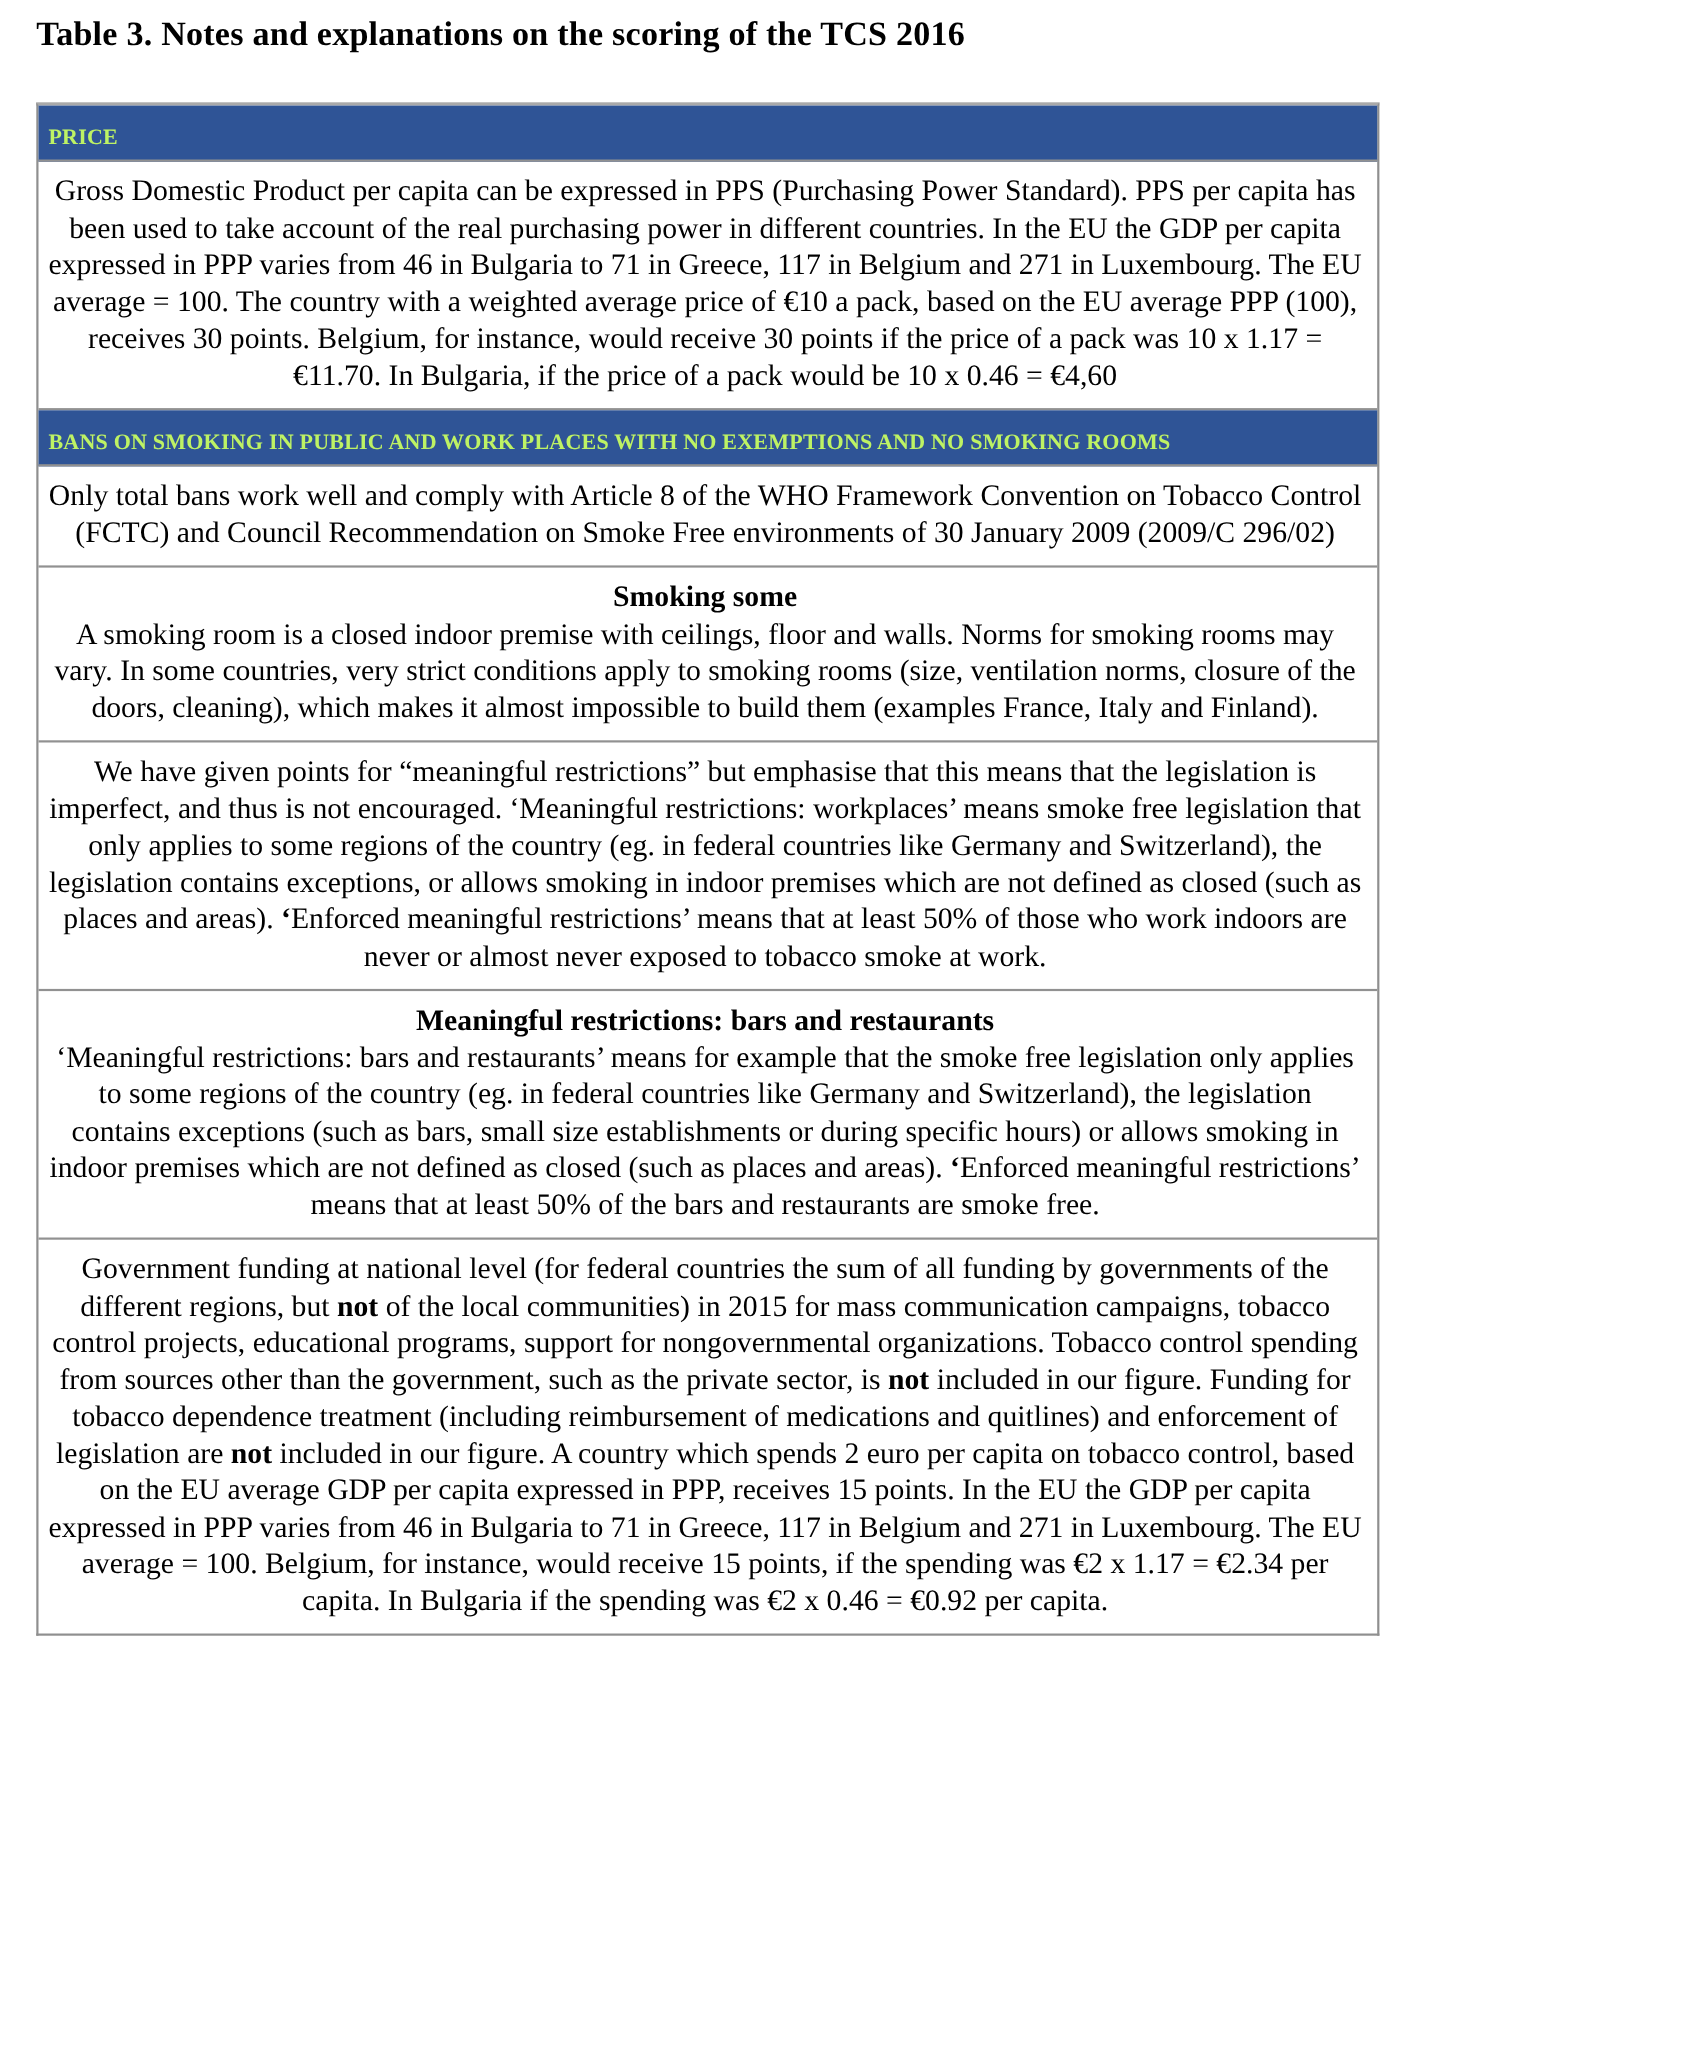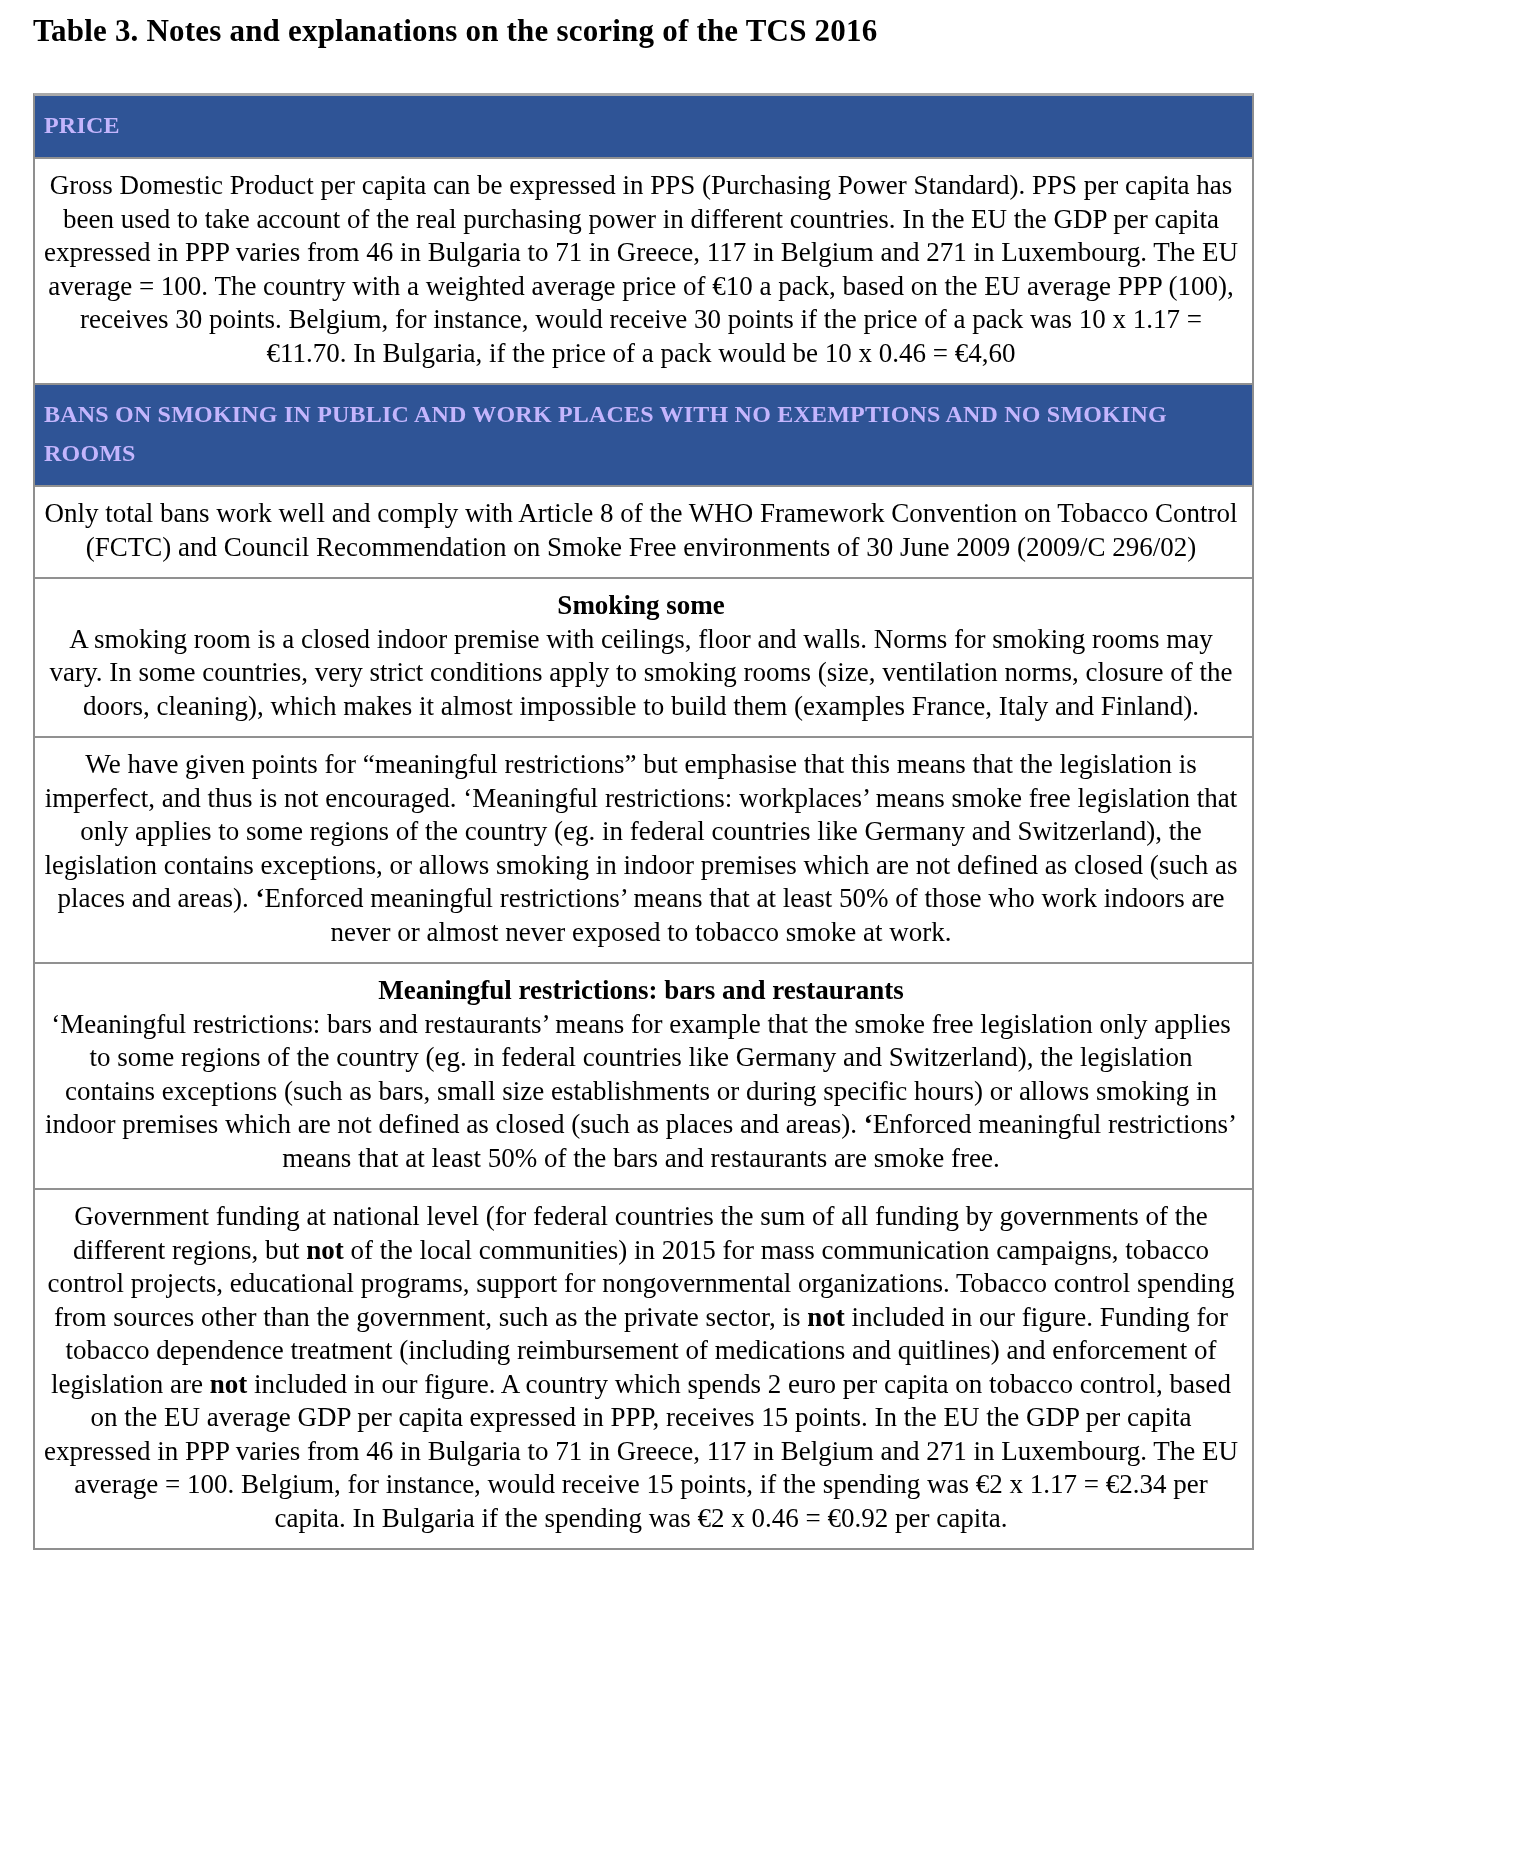--- a/index.html
+++ b/index.html
@@ -30,25 +30,25 @@
     border-top: 3px solid #a9a9a9;
     background: #ffffff;
   }
   .row {
     border-bottom: 2px solid #919191;
     box-sizing: border-box;
   }
   .row:last-child { border-bottom: none; }
   .header-row {
     background: #2F5496;
-    color: #c4b5fd;
+    color: #bef264;
     font-weight: bold;
-    font-size: 24px;
+    font-size: 20px;
     line-height: 39px;
-    padding: 10px 14px 12px 9px;
+    padding: 10px 14px 0 9px;
     letter-spacing: 0.2px;
   }
   .body-row {
     font-size: 27px;
     line-height: 33.5px;
     padding: 10px 14px 13px 9px;
     text-align: center;
   }
   .body-row p { margin: 0; }
   .cell-title { font-weight: bold; }
@@ -68,21 +68,21 @@
 
     <div class="row body-row">
       <p><span>Gross Domestic Product per capita can be expressed in PPS (Purchasing Power Standard). PPS per capita has been used to take account of the real purchasing power in different countries. In the EU the GDP per capita expressed in PPP varies from 46 in Bulgaria to 71 in Greece, 117 in Belgium and 271 in Luxembourg. The EU average = 100. The country with a weighted average price of €10 a pack, based on the EU average PPP (100), receives 30 points. Belgium, for instance, would receive 30 points if the price of a pack was 10 x 1.17 = €11.70. In Bulgaria, if the price of a pack would be 10 x 0.46 = €4,60</span></p>
     </div>
 
     <div class="row header-row">
       <span>BANS ON SMOKING IN PUBLIC AND WORK PLACES WITH NO EXEMPTIONS AND NO SMOKING ROOMS</span>
     </div>
 
     <div class="row body-row">
-      <p><span>Only total bans work well and comply with Article 8 of the WHO Framework Convention on Tobacco Control (FCTC) and Council Recommendation on Smoke Free environments of 30 June 2009 (2009/C 296/02)</span></p>
+      <p><span>Only total bans work well and comply with Article 8 of the WHO Framework Convention on Tobacco Control (FCTC) and Council Recommendation on Smoke Free environments of 30 January 2009 (2009/C 296/02)</span></p>
     </div>
 
     <div class="row body-row">
       <p class="cell-title">Smoking some</p>
       <p><span>A smoking room is a closed indoor premise with ceilings, floor and walls. Norms for smoking rooms may vary. In some countries, very strict conditions apply to smoking rooms (size, ventilation norms, closure of the doors, cleaning), which makes it almost impossible to build them (examples France, Italy and Finland).</span></p>
     </div>
 
     <div class="row body-row">
       <p><span>We have given points for “meaningful restrictions” but emphasise that this means that the legislation is imperfect, and thus is not encouraged. ‘Meaningful restrictions: workplaces’ means smoke free legislation that only applies to some regions of the country (eg. in federal countries like Germany and Switzerland), the legislation contains exceptions, or allows smoking in indoor premises which are not defined as closed (such as places and areas). </span><b>‘</b><span>Enforced meaningful restrictions’ means that at least 50% of those who work indoors are never or almost never exposed to tobacco smoke at work.</span></p>
     </div>

